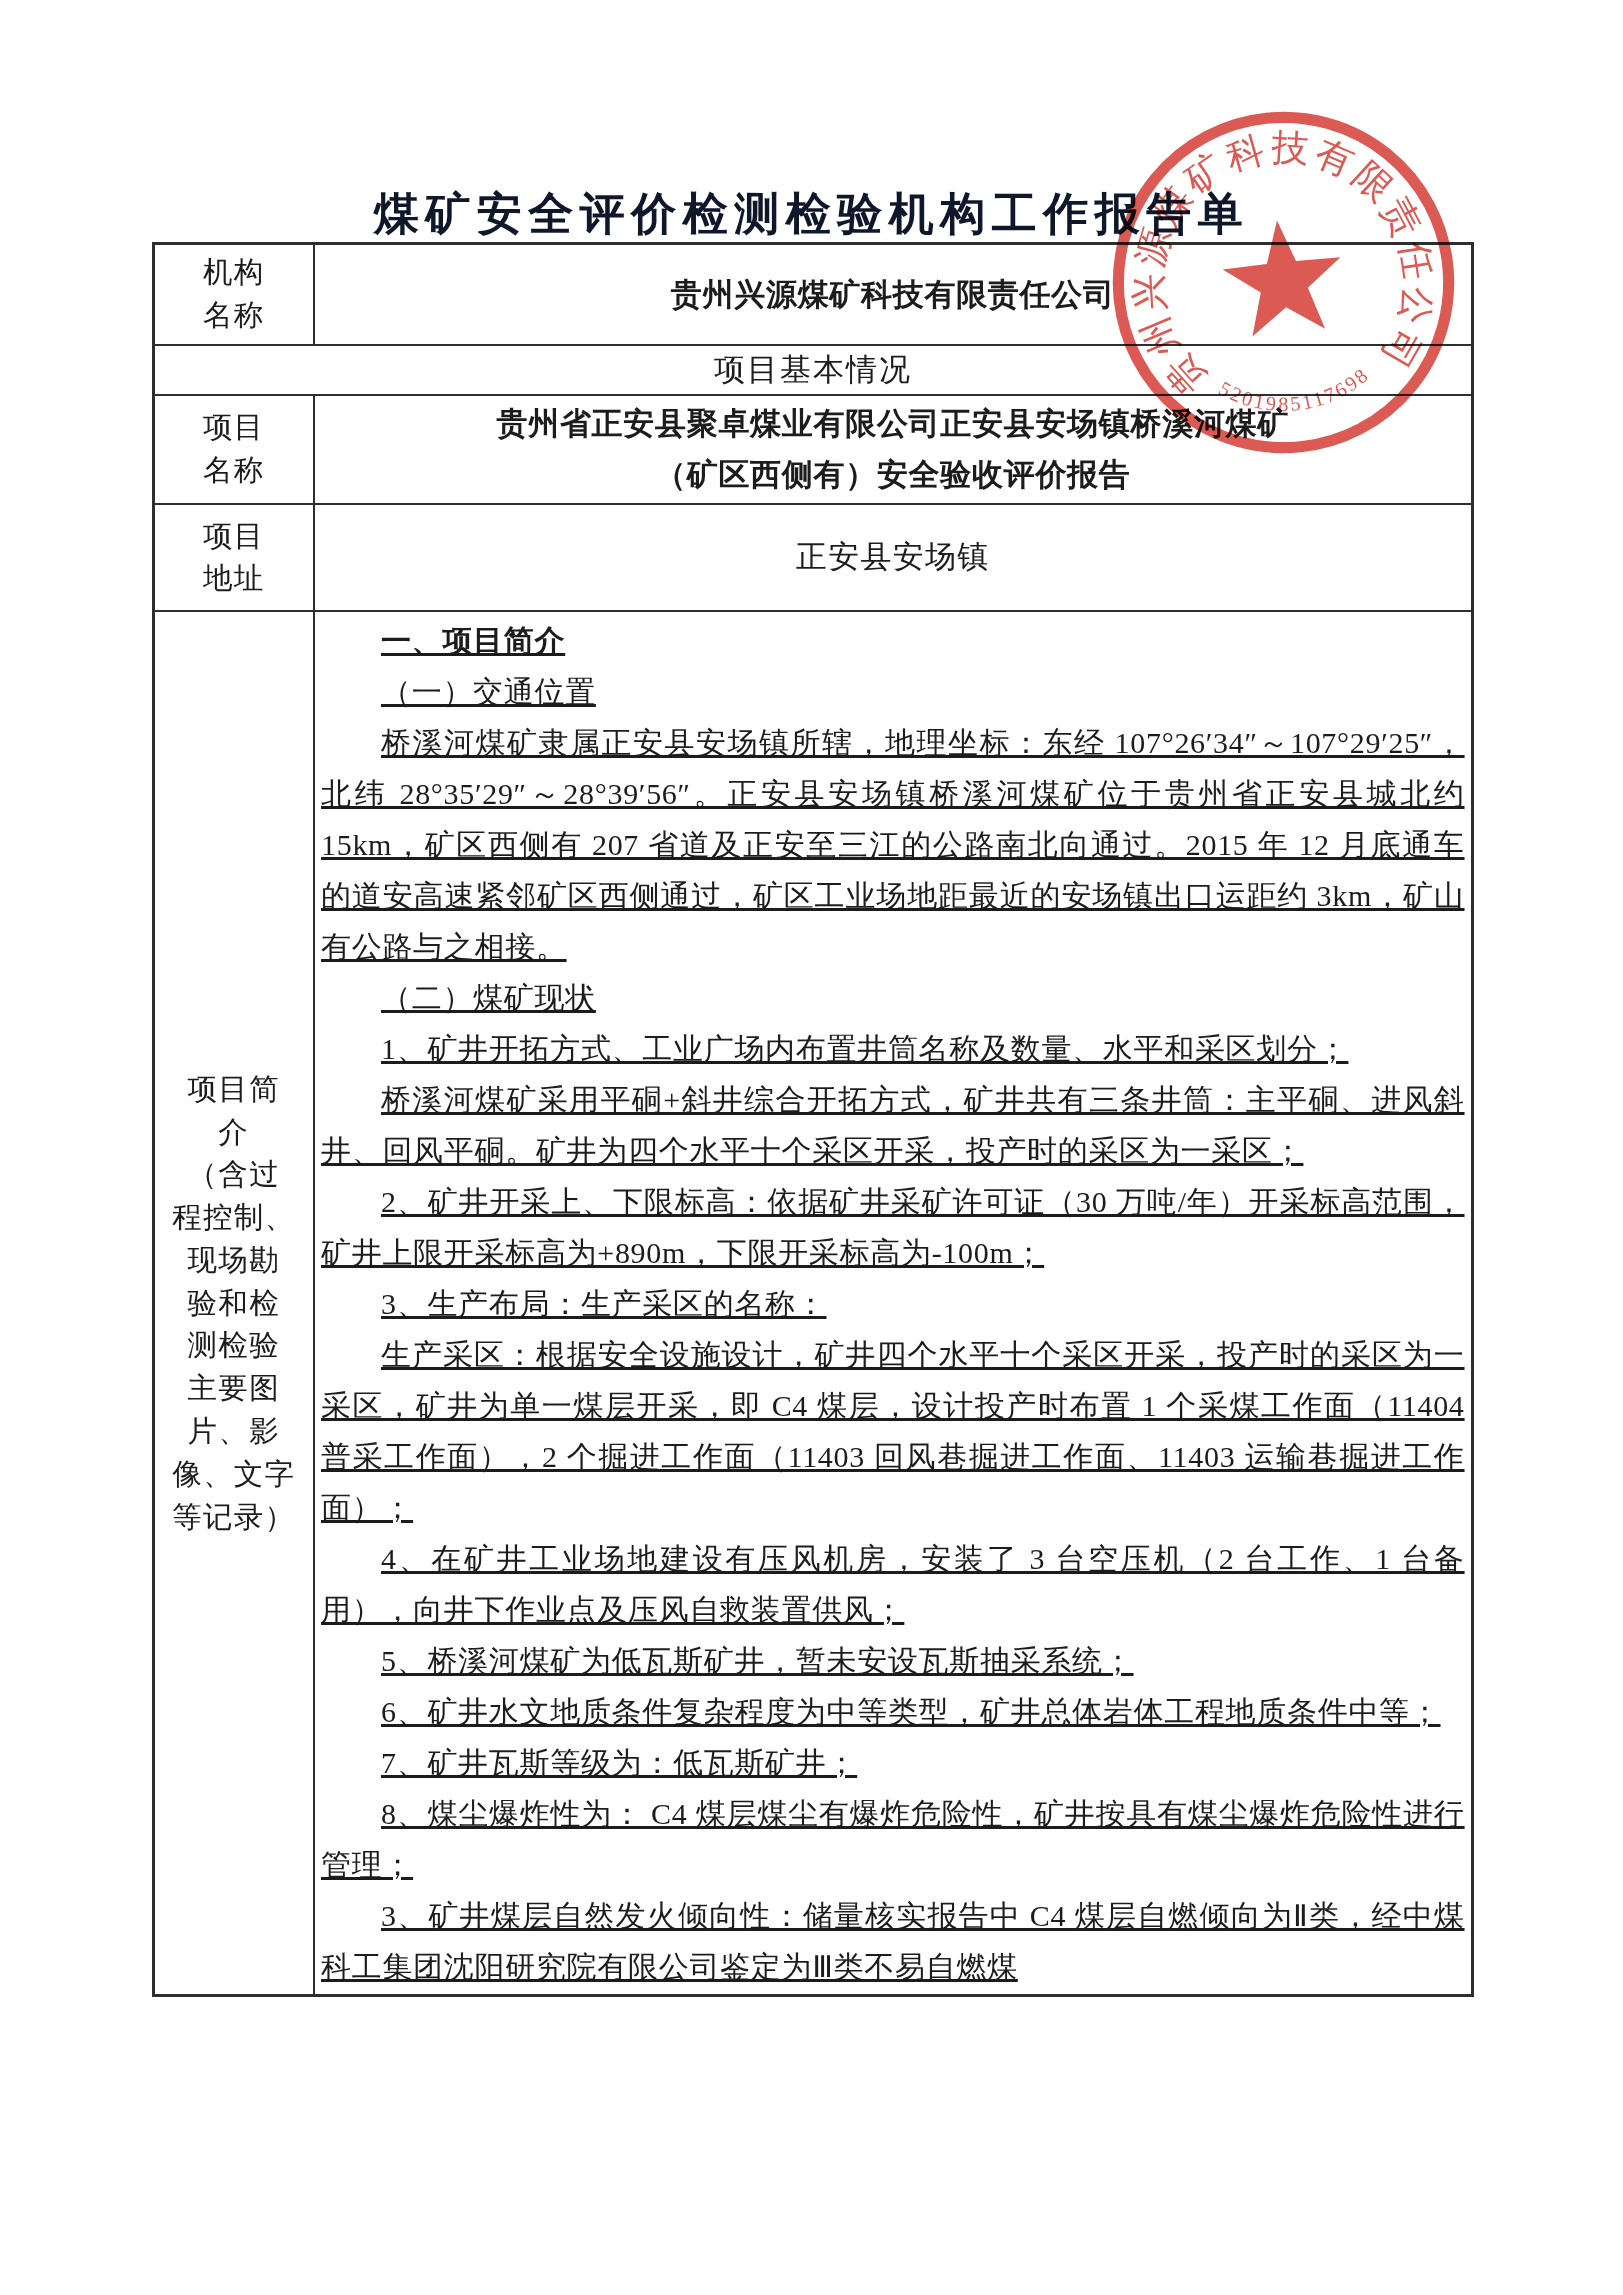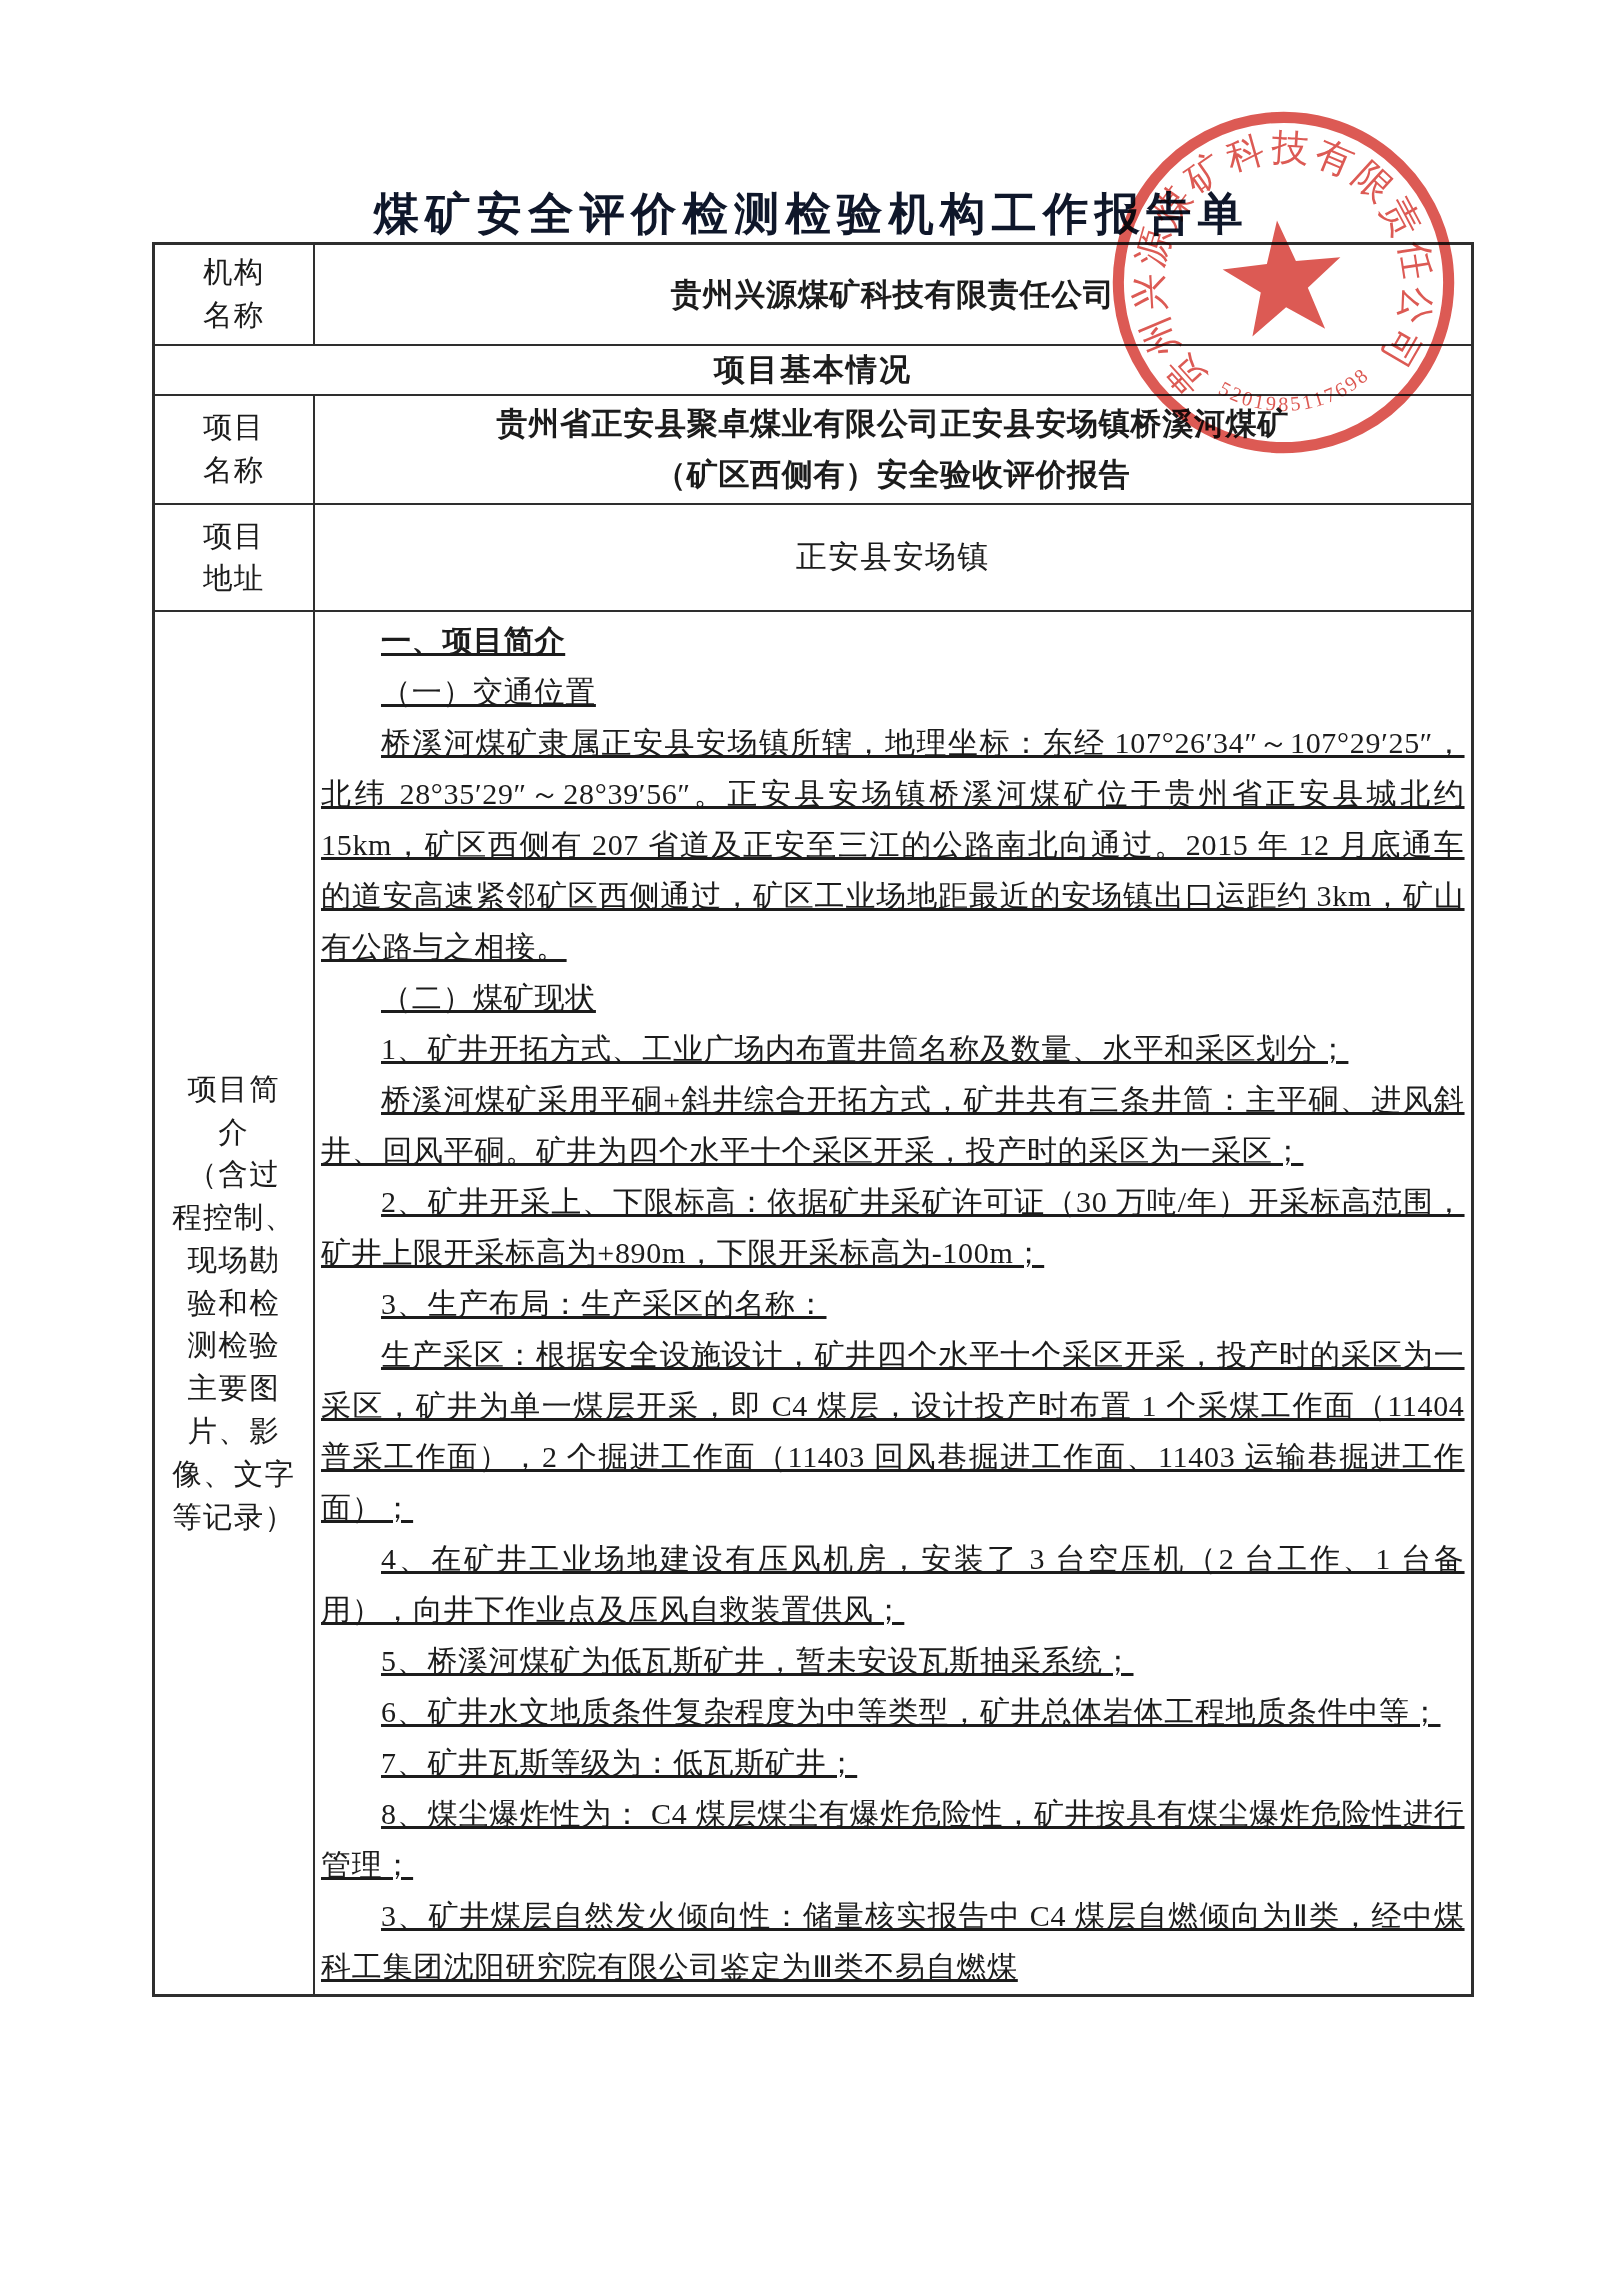--- a/index.html
+++ b/index.html
@@ -55,21 +55,21 @@
     text-align: center;
     font-size: 31px;
     font-weight: bold;
     line-height: 1.65;
     white-space: pre-line;
     letter-spacing: 0.7px;
   }
   td.section {
     text-align: center;
     font-size: 31px;
-    font-weight: bold;
+    font-weight: normal;
     letter-spacing: 2px;
   }
   td.num {
     font-size: 32px;
     letter-spacing: 2px;
   }
   td.intro-cell {
     vertical-align: top;
     padding: 9.2px 17px 6.5px 17px;
   }

